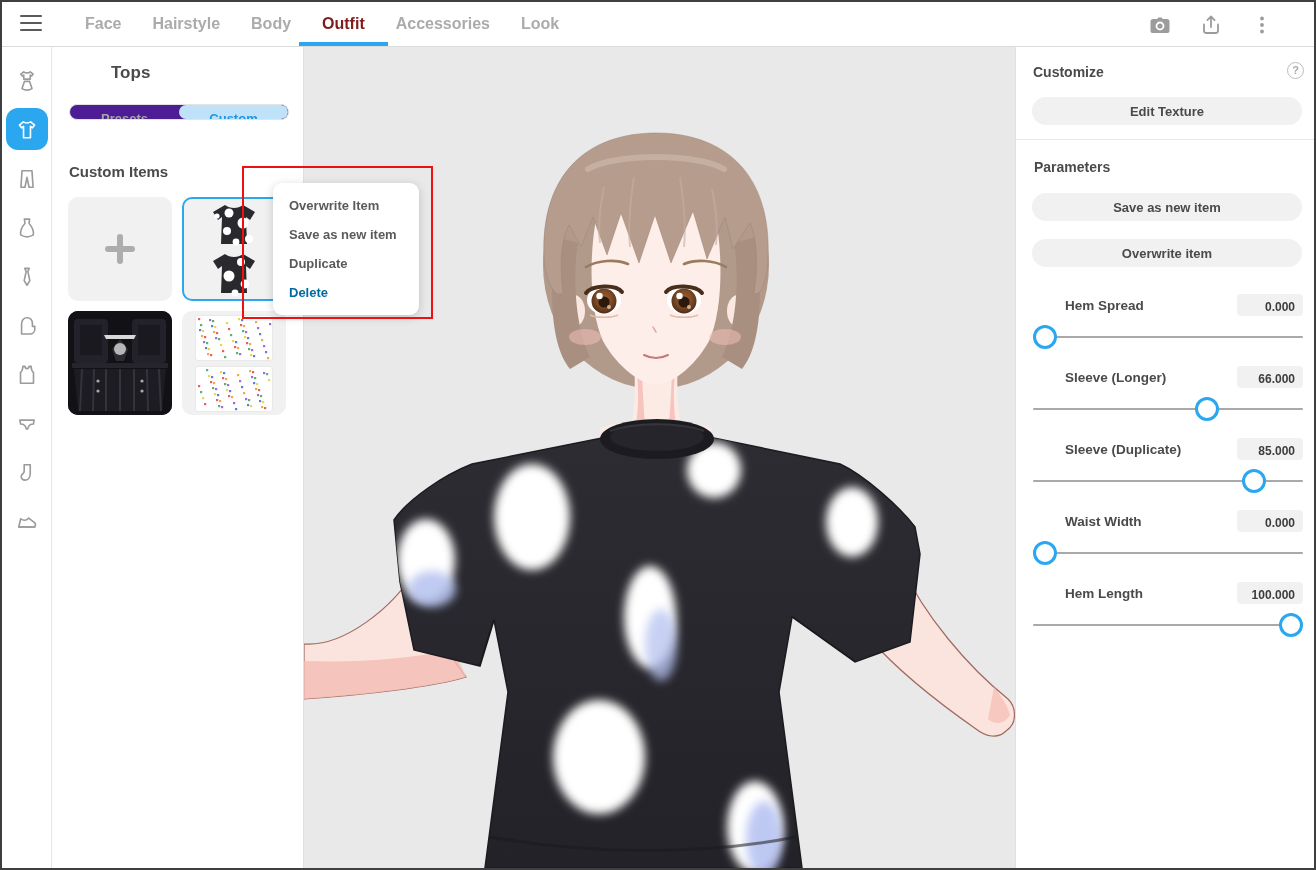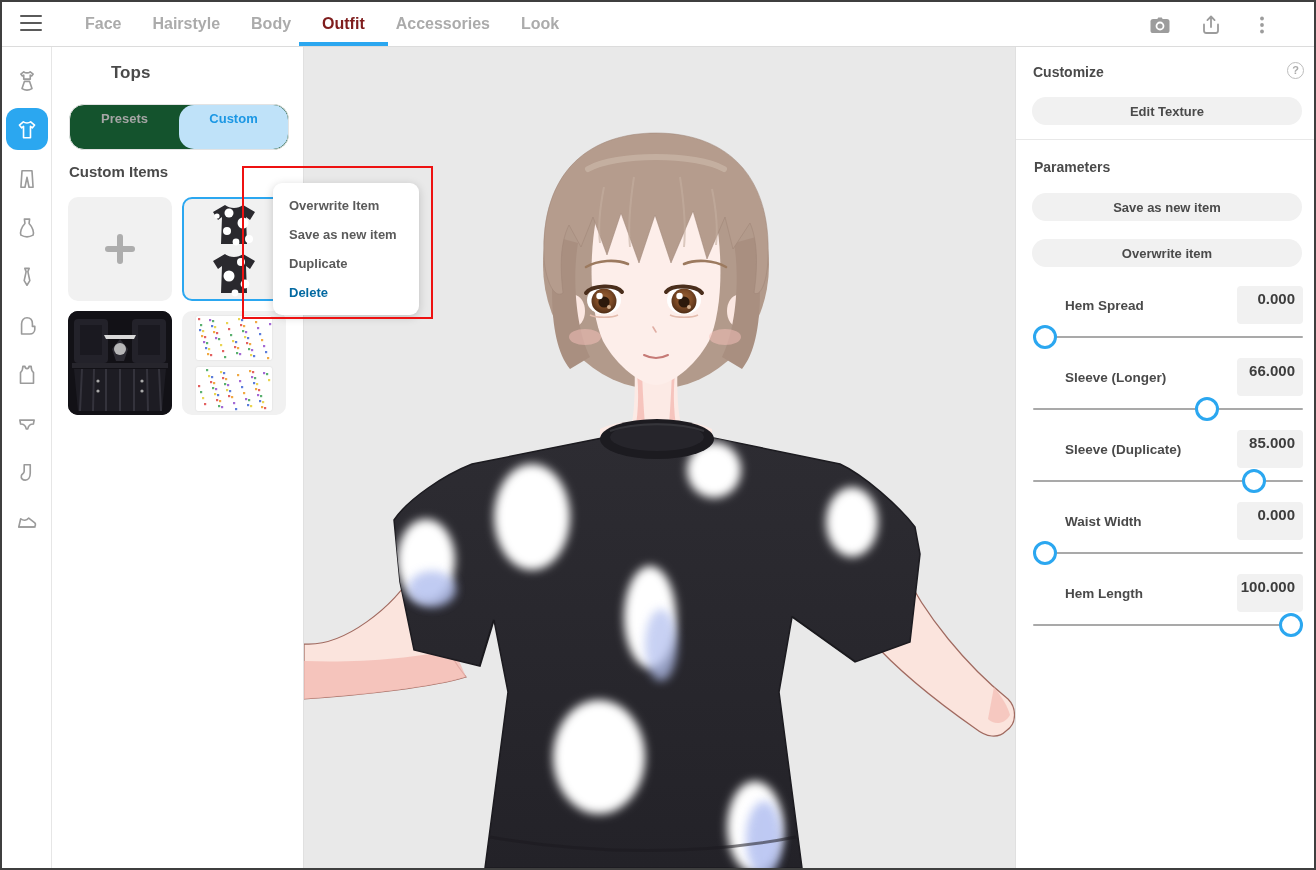--- a/index.html
+++ b/index.html
@@ -21,21 +21,21 @@
   
   .rail { position:absolute; left:0; top:45px; width:50px; height:821px; background:#fff; border-right:1px solid #e6e6e6; padding-top:9px; }
   .rail-item { position:relative; width:50px; height:49px; display:flex; align-items:center; justify-content:center; cursor:pointer; }
   .rail-item svg { width:26px; height:26px; stroke:#9b9b9b; fill:none; stroke-width:1.5; stroke-linejoin:round; stroke-linecap:round; }
   .rail-item.active::before { content:""; position:absolute; left:4px; top:3px; width:42px; height:42px; border-radius:12px; background:var(--accent); }
   .rail-item.active svg { position:relative; stroke:#fff; }
 
   
   .panel-left { position:absolute; left:50px; top:45px; width:252px; height:821px; background:#fff; border-right:1px solid #e0e0e0; }
   .pl-title { position:absolute; left:17px; top:16px; font-size:17px; font-weight:700; color:#4a4a4a;margin-left:42px; }
-  .segmented { position:absolute; left:17px; top:57px; width:220px; height:46px; border:1px solid #e3e3e3; border-radius:15px; display:flex; background:#14532d; overflow:hidden; }
+  .segmented { position:absolute; left:17px; top:57px; width:220px; height:16px; border:1px solid #e3e3e3; border-radius:15px; display:flex; background:#4c1d95; overflow:hidden; }
   .seg { flex:1; text-align:center; line-height:28px; font-size:13px; font-weight:700; color:#a5a5a5; border-radius:15px; cursor:pointer; }
   .seg.active { background:#bfe2f9; color:#1b97e4; }
   .pl-sub { position:absolute; left:17px; top:116px; font-size:15px; font-weight:700; color:#4a4a4a; }
   .tile { position:absolute; width:104px; height:104px; border-radius:10px; background:#f1f1f1; cursor:pointer; overflow:hidden; }
   .tile.t1 { left:16px;  top:150px; display:flex; align-items:center; justify-content:center; }
   .tile.t2 { left:130px; top:150px; border:2px solid var(--accent); display:flex; flex-direction:column; align-items:center; justify-content:center; gap:2px; }
   .tile.t3 { left:16px;  top:264px; background:#151419; }
   .tile.t4 { left:130px; top:264px; display:flex; flex-direction:column; align-items:center; justify-content:center; gap:7px; }
   .plus { position:relative; width:30px; height:30px; }
   .plus::before,.plus::after { content:""; position:absolute; background:#adadad; border-radius:3px; }
@@ -60,21 +60,21 @@
   .btn { position:absolute; left:16px; width:270px; height:28px; border:none; border-radius:14px; background:#f1f1f1; font-family:inherit; font-size:13px; font-weight:700; color:#4a4a4a; cursor:pointer; }
   .btn.edit-texture { top:50px;text-align:center; }
   .btn.save-new { top:146px; }
   .btn.overwrite { top:192px; }
   .pr-divider { position:absolute; left:0; top:92px; width:100%; height:1px; background:#e8e8e8; }
   .pr-params { position:absolute; left:18px; top:112px; font-size:14px; font-weight:700; color:#4a4a4a; }
   .params { position:absolute; left:17px; top:245px; width:270px; }
   .param { height:72px; position:relative; }
   .param-head { display:flex; justify-content:space-between; align-items:center; height:26px;margin-left:32px; }
   .param-label { font-size:13.5px; font-weight:700; color:#4a4a4a; }
-  .param-value { width:66px; height:38px; background:#f1f1f1; border-radius:4px; font-size:15px; font-weight:700; color:#3d3d3d; text-align:right; line-height:26px; padding-right:8px; }
+  .param-value { width:66px; height:22px; background:#f1f1f1; border-radius:4px; font-size:12px; font-weight:700; color:#3d3d3d; text-align:right; line-height:26px; padding-right:8px; }
   .param-track { position:relative; margin-top:18px; height:2px; background:#a9a9a9; border-radius:1px; cursor:pointer; }
   .param-thumb { position:absolute; top:-11px; width:24px; height:24px; border-radius:50%; background:#fff; border:3.5px solid var(--accent); cursor:grab; }
 </style>
 </head>
 <body>
 
 <div class="app">
 
   <div class="topbar">
     <div class="hamburger">

